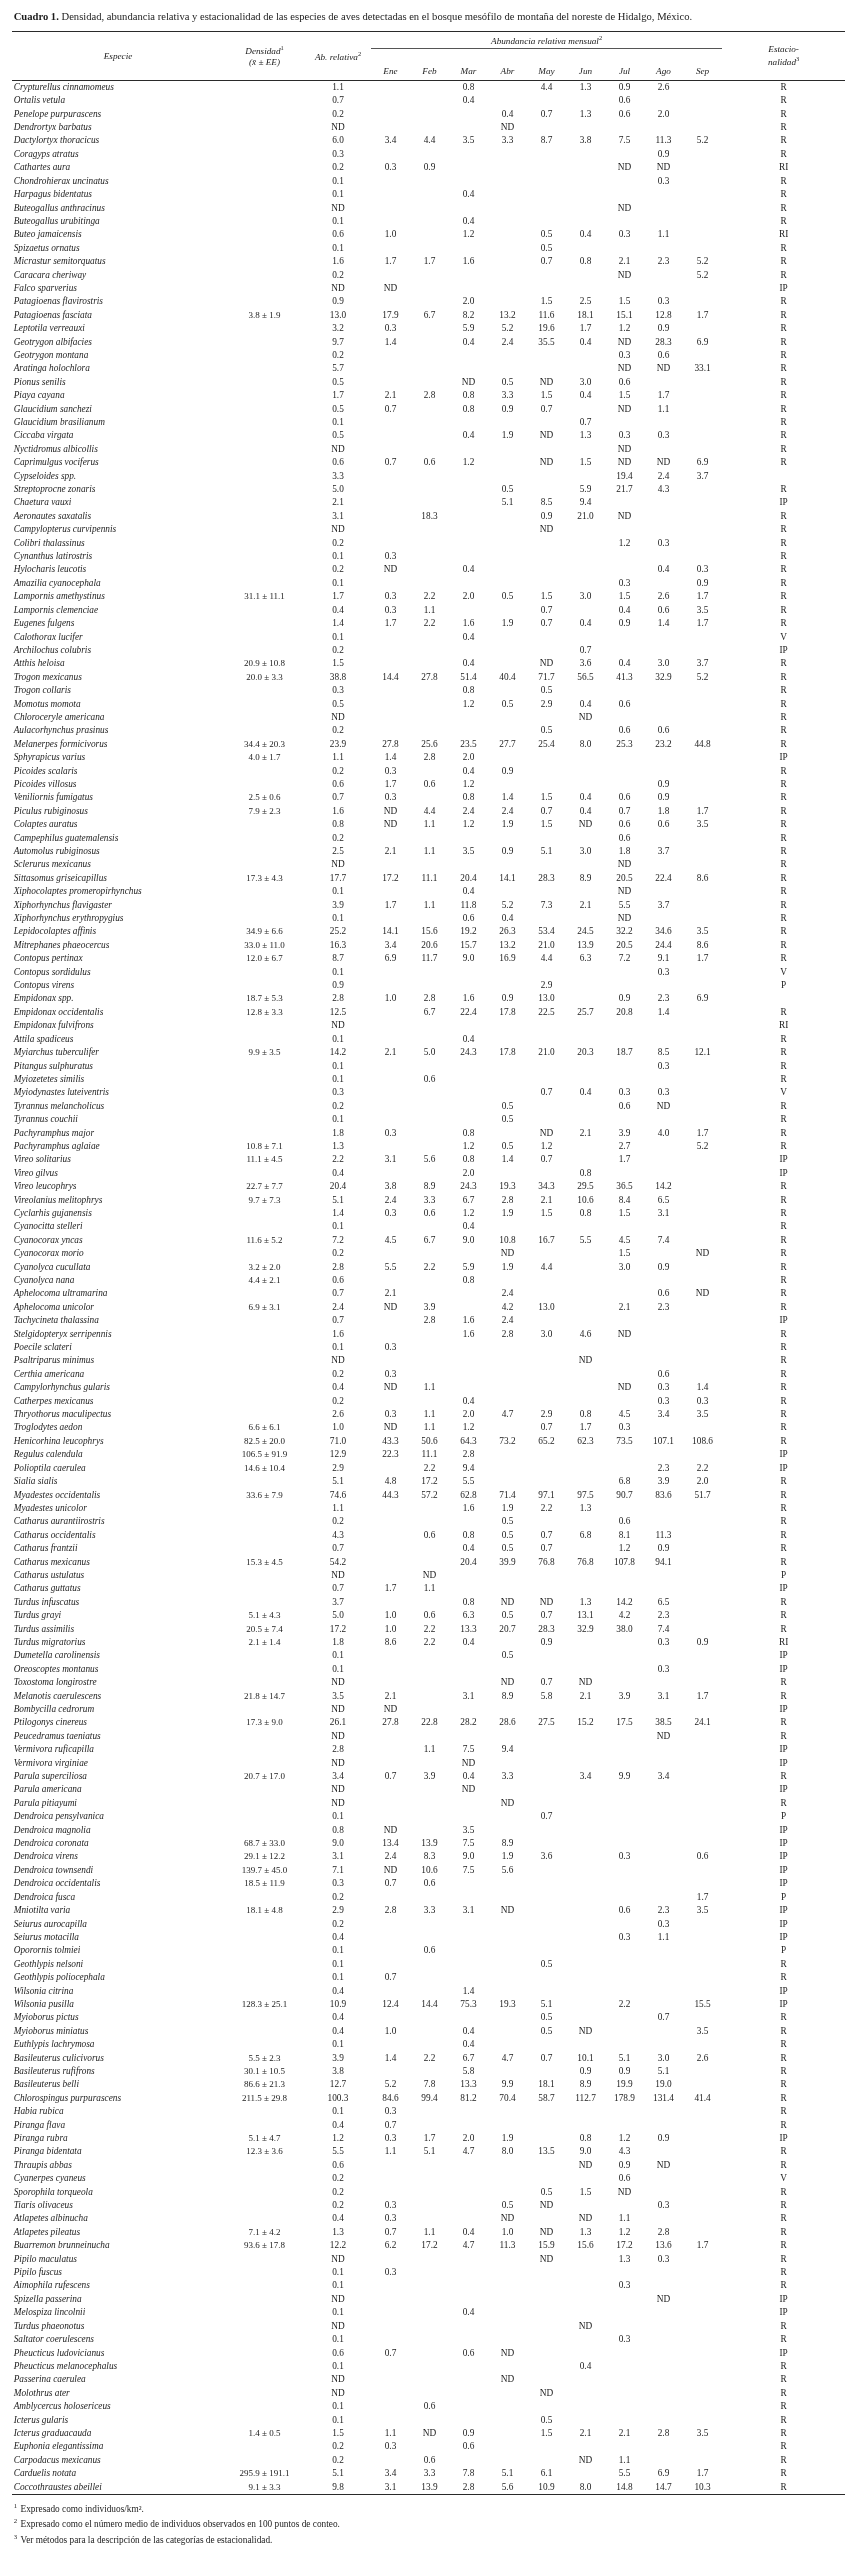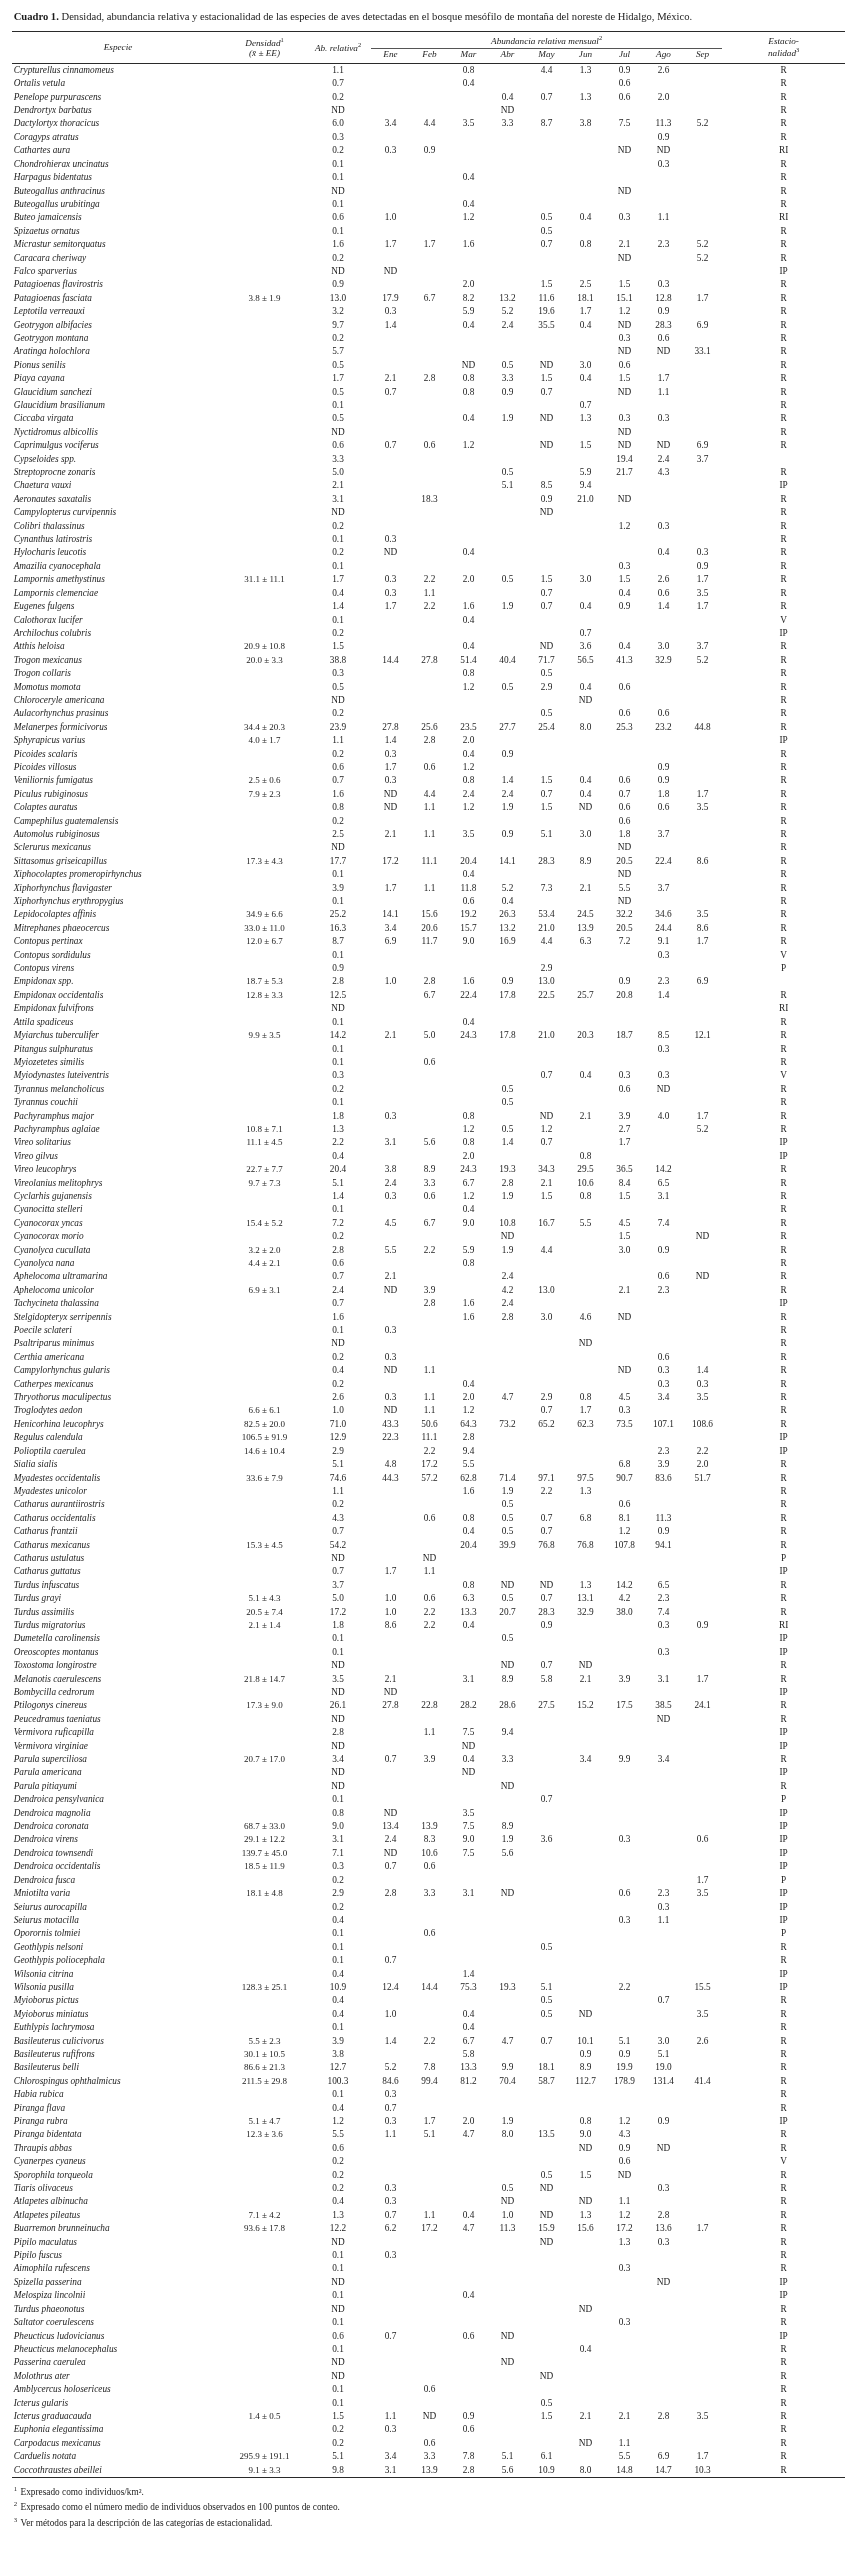--- a/index.html
+++ b/index.html
@@ -15,21 +15,21 @@
     border-top:0.8px solid #2a2a2a;border-bottom:0.8px solid #2a2a2a;
   }
   thead{border-bottom:0.8px solid #2a2a2a;}
   thead th{
     font-weight:normal;font-style:italic;font-size:9.2px;line-height:1.15;
     vertical-align:bottom;padding:2.5px 1.7px 2.5px 1.7px;text-align:center;
   }
   thead th.sp-h{text-align:center;vertical-align:middle;}
   thead th.den-h,thead th.ab-h,thead th.sea-h{vertical-align:middle;}
   thead th.group-h{border-bottom:0.8px solid #555;padding-bottom:0.8px;}
-  thead tr.h2 th{padding-top:0;padding-bottom:3.4px;}
+  thead tr.h2 th{padding-top:17px;padding-bottom:3.4px;}
   thead sup{font-style:normal;font-size:6.4px;}
   tbody td{
     font-size:9.3px;line-height:13.4px;padding:0 1.7px;
     white-space:nowrap;overflow:hidden;text-align:center;
   }
   tbody td.sp{text-align:left;font-style:italic;}
   tbody td.den{font-size:9px;}
   .footnotes{margin-top:6px;font-size:9.3px;line-height:1.55;margin-left:1.7px;}
   .footnote sup{font-size:6.8px;margin-right:3.4px;font-style:normal;}
 </style>
@@ -1375,21 +1375,21 @@
           <td></td>
           <td></td>
           <td></td>
           <td></td>
           <td></td>
           <td></td>
           <td>R</td>
         </tr>
         <tr>
           <td class="sp">Cyanocorax yncas</td>
-          <td class="den">15.4 ± 5.2</td>
+          <td class="den">11.6 ± 5.2</td>
           <td>7.2</td>
           <td>4.5</td>
           <td>6.7</td>
           <td>9.0</td>
           <td>10.8</td>
           <td>16.7</td>
           <td>5.5</td>
           <td>4.5</td>
           <td>7.4</td>
           <td></td>
@@ -2334,21 +2334,21 @@
           <td>13.3</td>
           <td>9.9</td>
           <td>18.1</td>
           <td>8.9</td>
           <td>19.9</td>
           <td>19.0</td>
           <td></td>
           <td>R</td>
         </tr>
         <tr>
-          <td class="sp">Chlorospingus ophthalmicus</td>
+          <td class="sp">Chlorospingus purpurascens</td>
           <td class="den">211.5 ± 29.8</td>
           <td>100.3</td>
           <td>84.6</td>
           <td>99.4</td>
           <td>81.2</td>
           <td>70.4</td>
           <td>58.7</td>
           <td>112.7</td>
           <td>178.9</td>
           <td>131.4</td>

